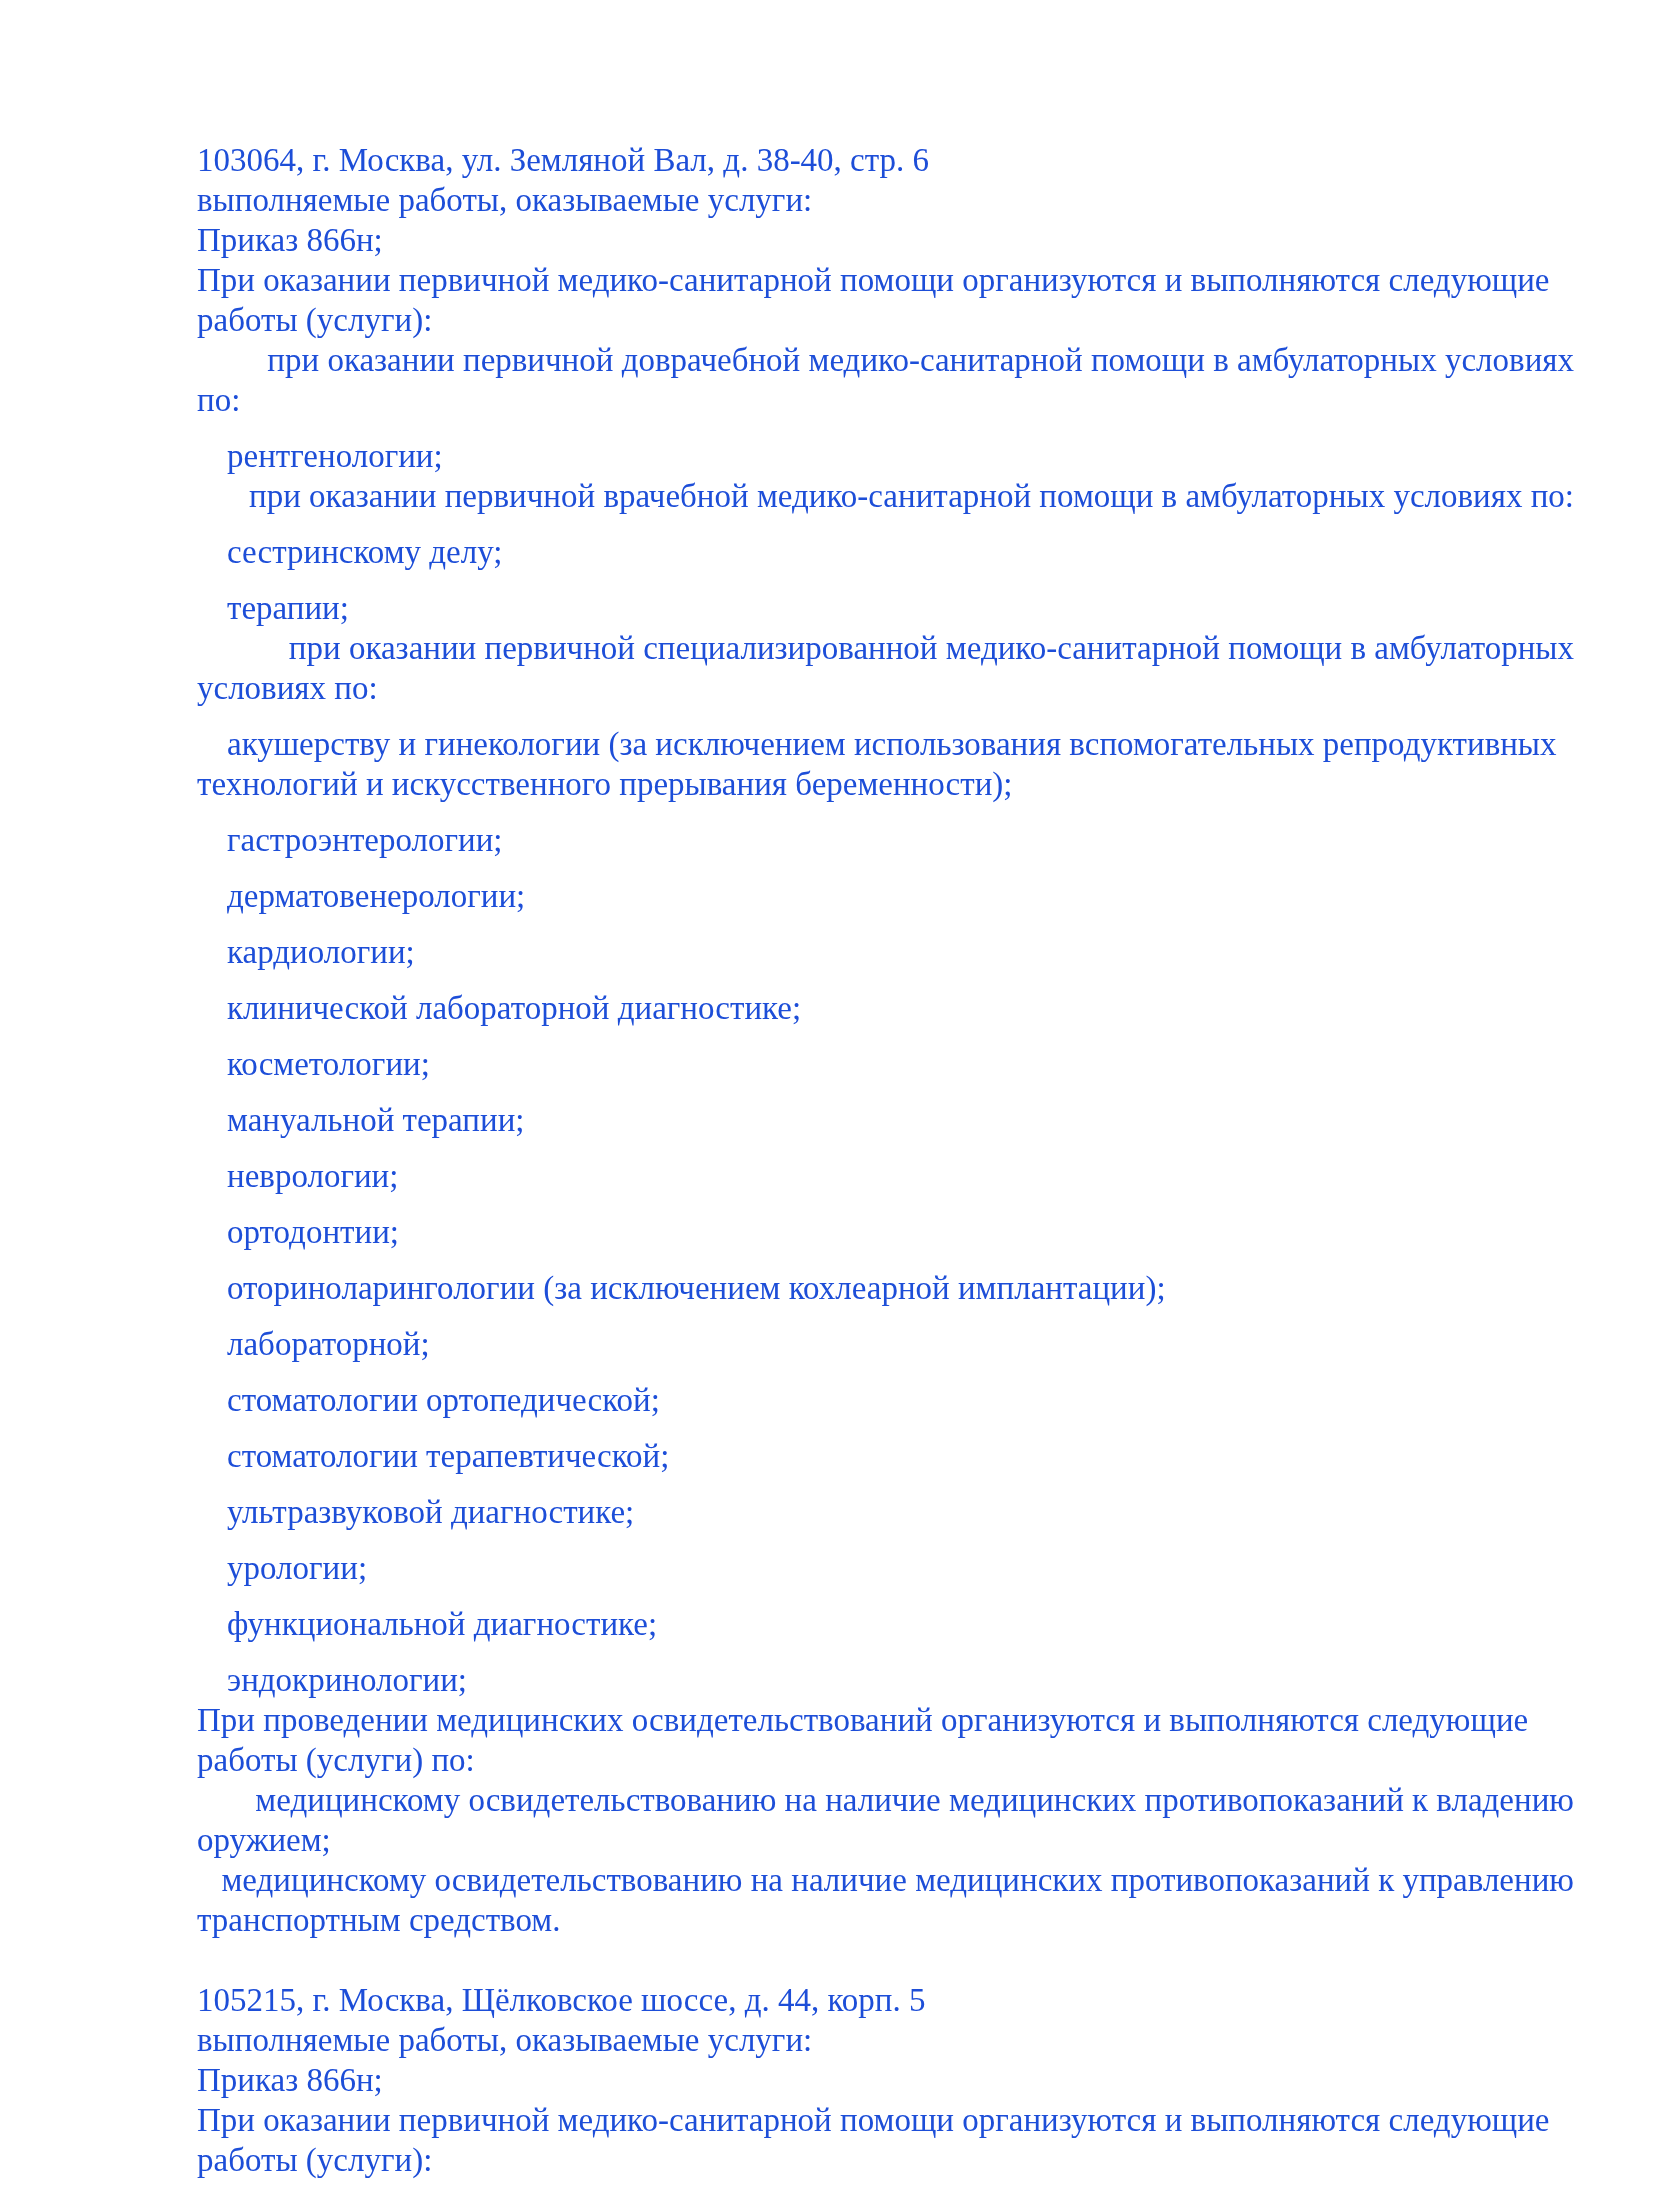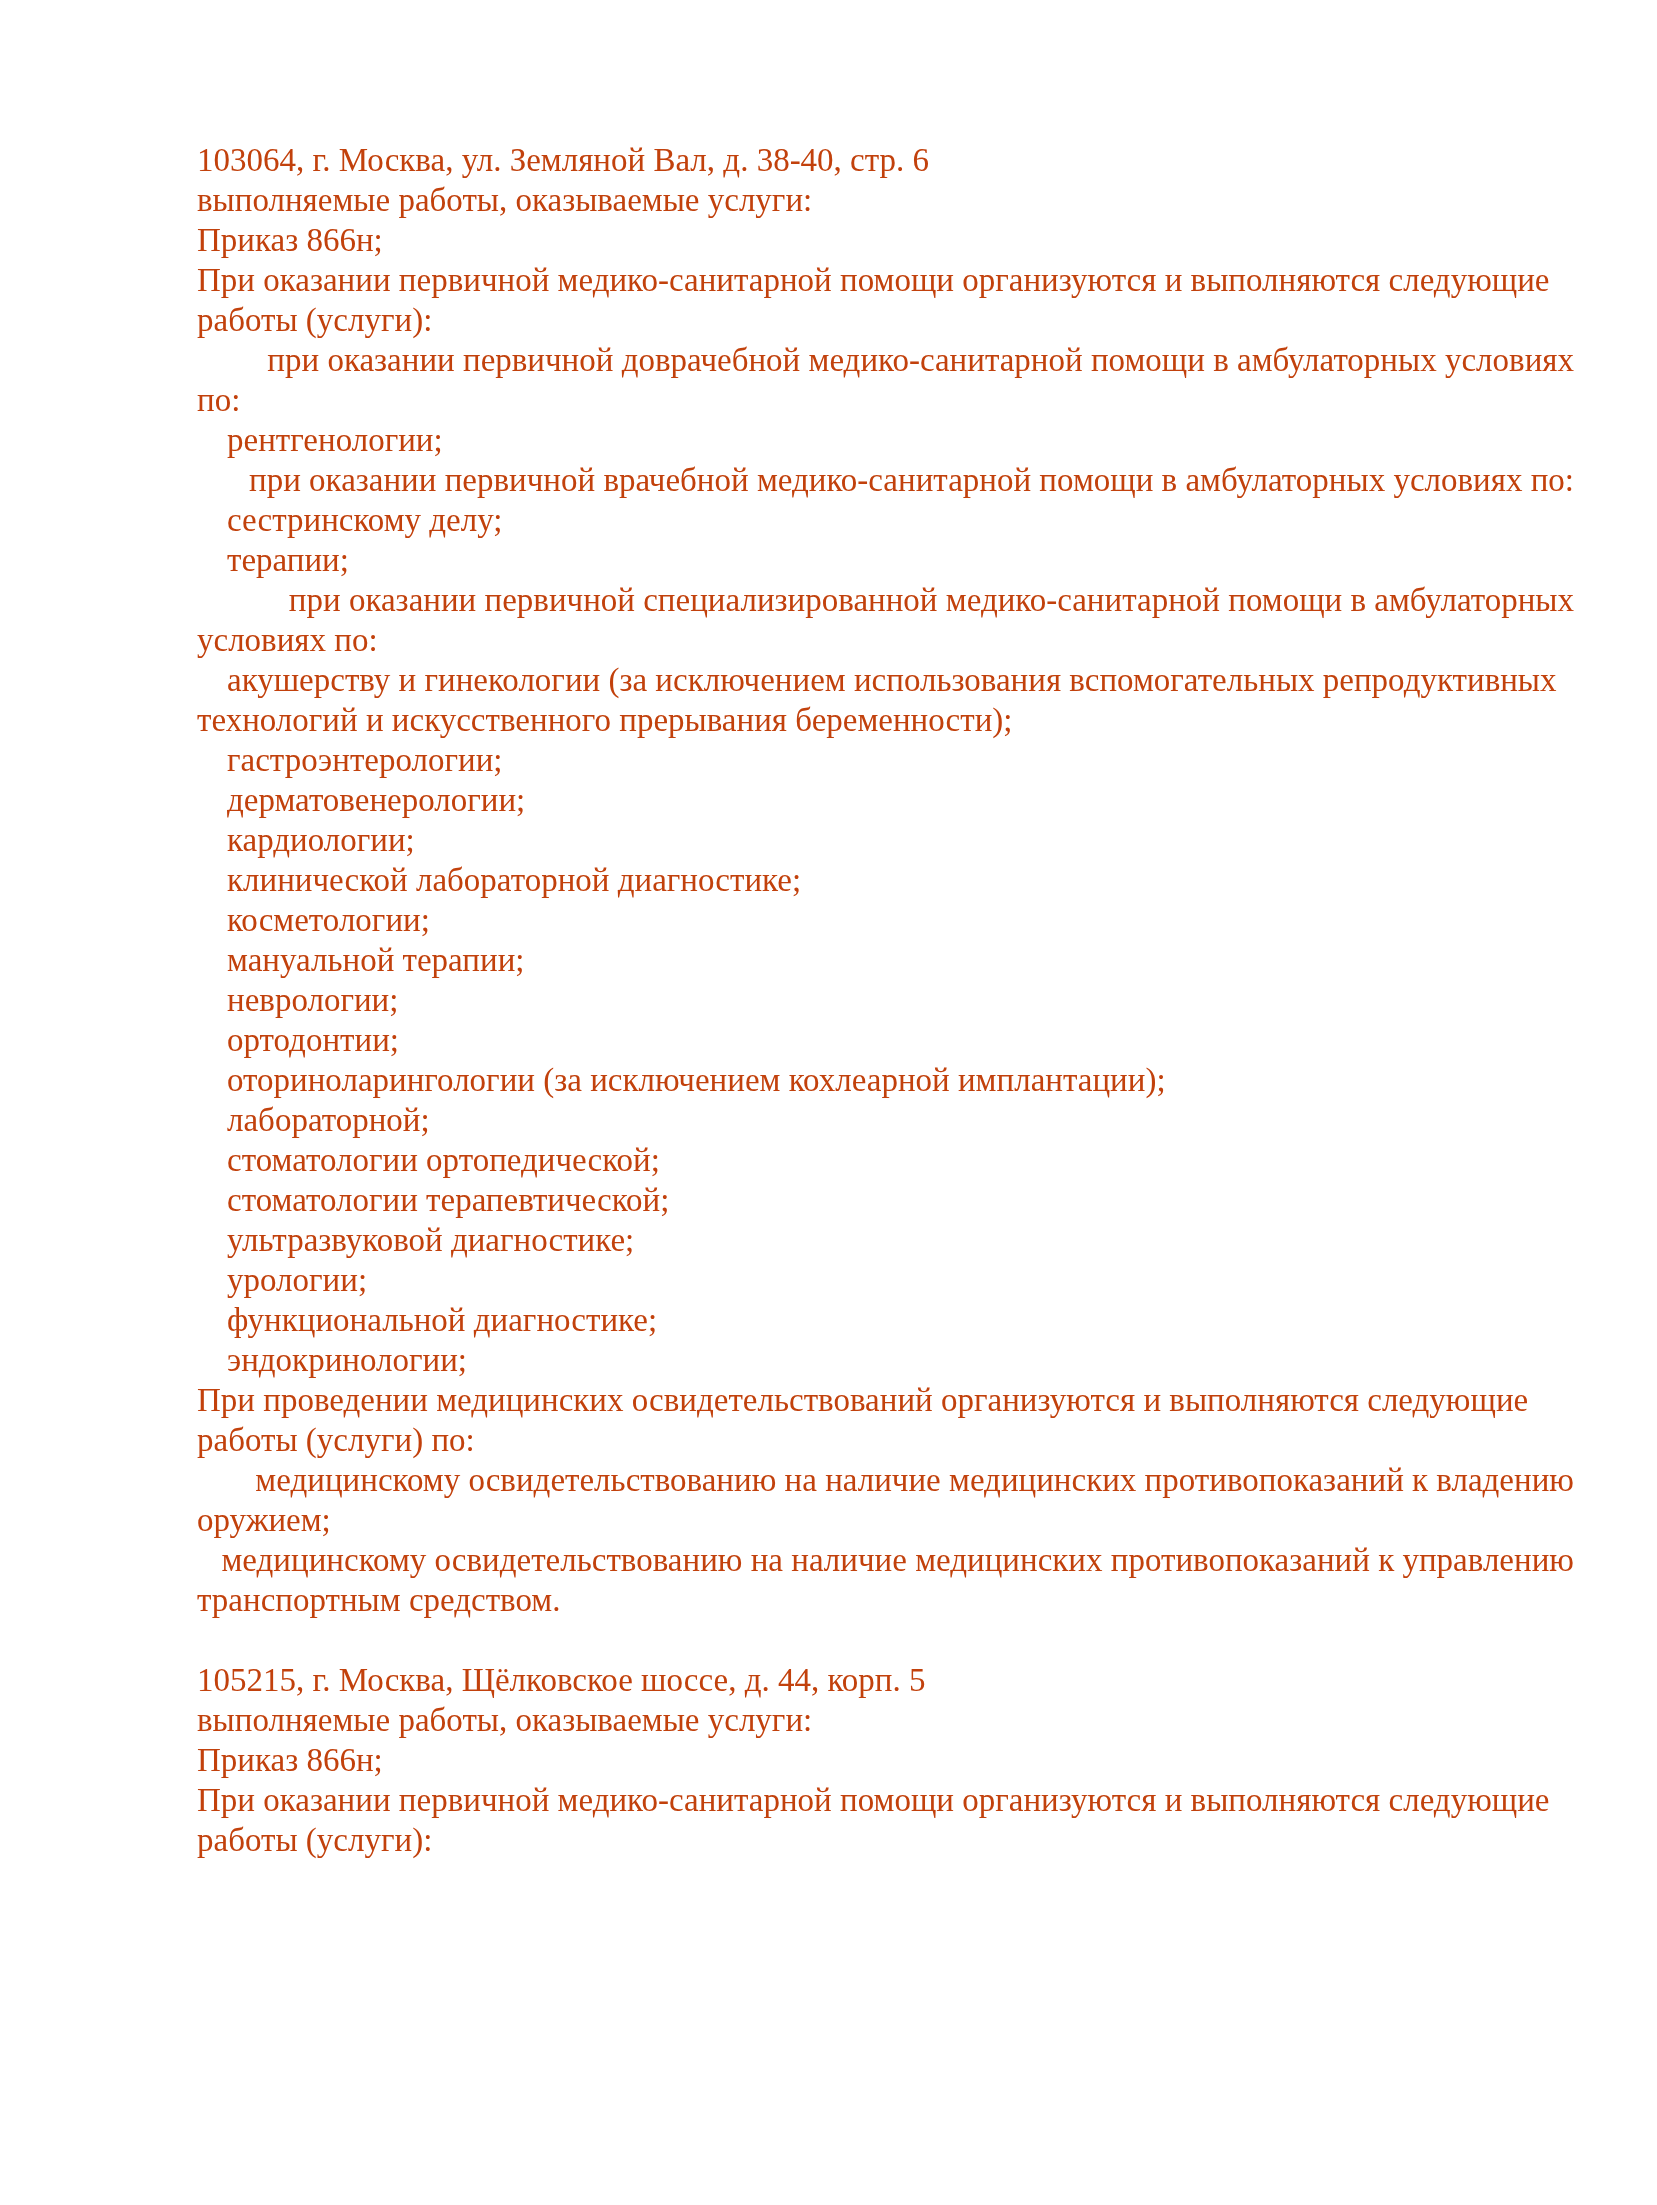--- a/index.html
+++ b/index.html
@@ -20,25 +20,25 @@
     top: 140px;
     width: 1377px;
   }
   .line {
     margin: 0;
     padding: 0;
     height: 40px;
     line-height: 40px;
     font-family: "Liberation Serif", "DejaVu Serif", serif;
     font-size: 33px;
-    color: #c2410c;
+    color: #1d4ed8;
     white-space: nowrap;
   }
   .indent-1 { padding-left: 17.4px; text-align: right; }
-  .indent-2 { padding-left: 30px; }
+  .indent-2 { padding-left: 30px; margin-top: 16px; }
   .blank { height: 40px; }
 </style>
 </head>
 <body>
 
 <div class="page">
   <div class="text-block" id="text-block">
       <p class="line">103064, г. Москва, ул. Земляной Вал, д. 38-40, стр. 6</p>
       <p class="line">выполняемые работы, оказываемые услуги:</p>
       <p class="line">Приказ 866н;</p>

